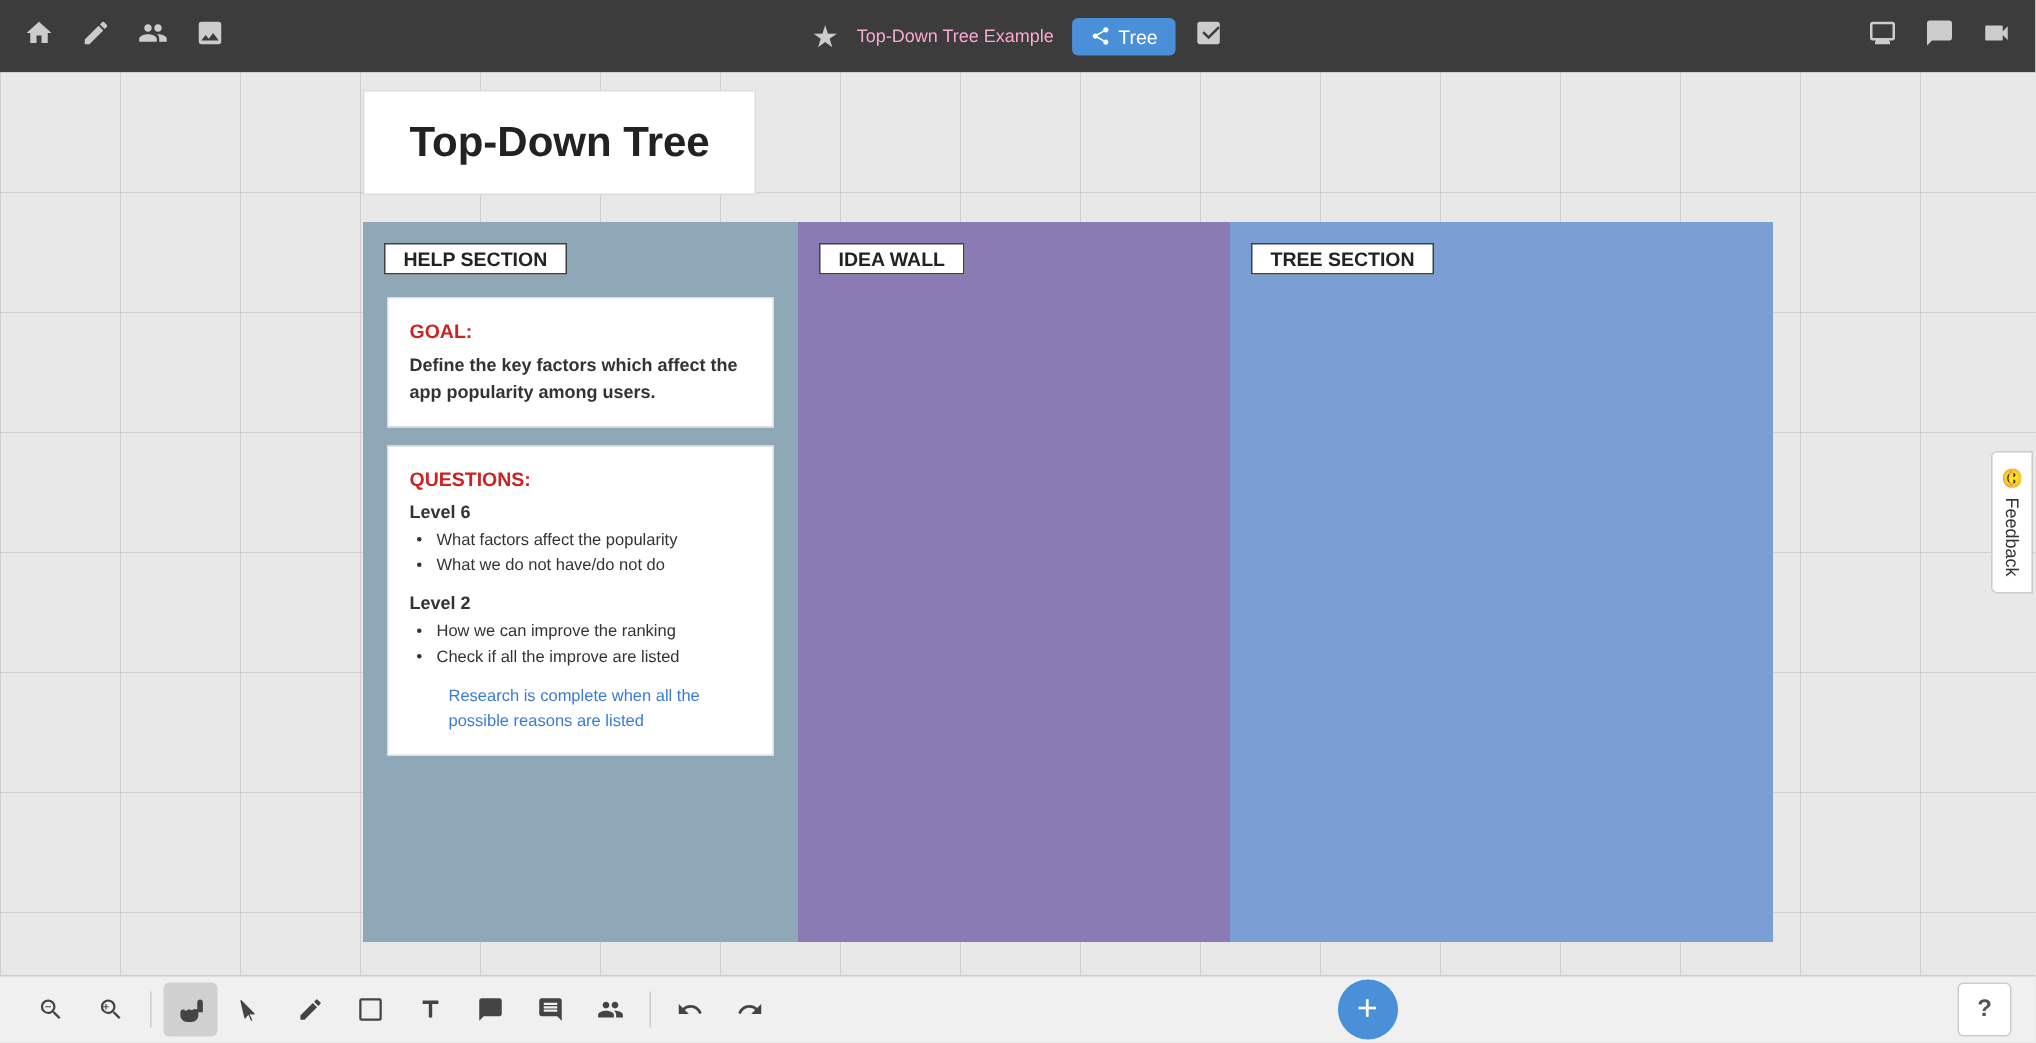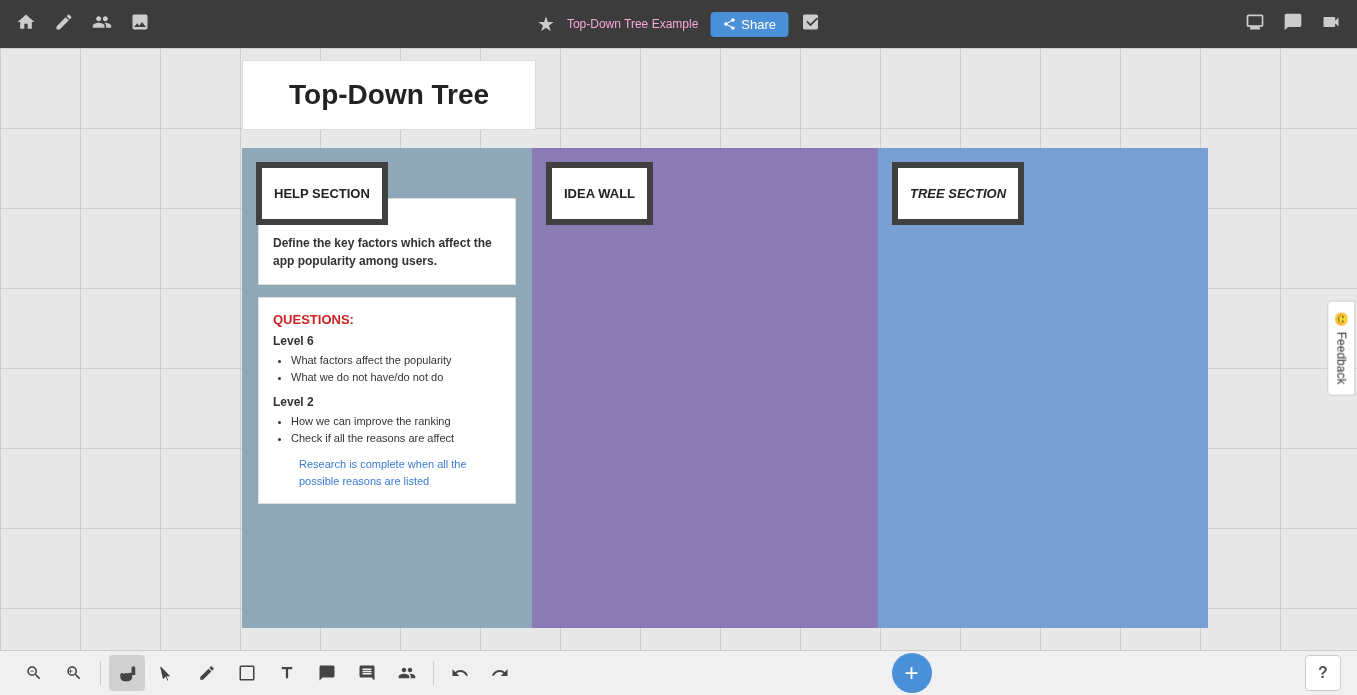--- a/index.html
+++ b/index.html
@@ -74,21 +74,21 @@
       overflow: hidden;
     }
 
     
     .title-card {
       position: absolute;
       top: 12px;
       left: 242px;
       background: #fff;
       border: 1px solid #ddd;
-      padding: 18px 46px;
+      padding: 18px 30px;
       min-width: 260px;
     }
     .title-card h1 {
       font-size: 28px;
       font-weight: bold;
       color: #222;
     }
 
     
     .sections-row {
@@ -103,44 +103,43 @@
     .help-section {
       background: #8fa8b8;
       width: 290px;
       min-height: 480px;
       position: relative;
       padding: 50px 16px 16px 16px;
     }
     
     .idea-wall-section {
       background: #8b7bb5;
-      width: 346px;
+      width: 288px;
       min-height: 480px;
       position: relative;
       padding: 50px 16px 16px 16px;
       text-align: right;
     }
     
     .tree-section {
       background: #7a9fd4;
-      width: 330px;
+      width: 362px;
       min-height: 480px;
       position: relative;
       padding: 50px 16px 16px 16px;
-      font-style: italic;
     }
 
     
     .section-label {
       position: absolute;
       top: 14px;
       left: 14px;
       background: #fff;
-      border: 6px solid #404040;
-      padding: 18px 12px;
+      border: 1px solid #404040;
+      padding: 2px 12px;
       font-size: 13px;
       font-weight: bold;
       color: #222;
     }
 
     
     .help-card {
       background: #fff;
       border: 1px solid #ddd;
       padding: 14px;
@@ -299,21 +298,21 @@
     </span>
   </div>
 
   <div class="toolbar-center">
     <span class="star-icon">★</span>
     <span class="title-text">Top-Down Tree Example</span>
     <button class="share-btn">
       <svg width="14" height="14" viewBox="0 0 24 24" fill="white">
           <path d="M18 16.08c-.76 0-1.44.3-1.96.77L8.91 12.7c.05-.23.09-.46.09-.7s-.04-.47-.09-.7l7.05-4.11c.54.5 1.25.81 2.04.81 1.66 0 3-1.34 3-3s-1.34-3-3-3-3 1.34-3 3c0 .24.04.47.09.7L8.04 9.81C7.5 9.31 6.79 9 6 9c-1.66 0-3 1.34-3 3s1.34 3 3 3c.79 0 1.5-.31 2.04-.81l7.12 4.16c-.05.21-.08.43-.08.65 0 1.61 1.31 2.92 2.92 2.92 1.61 0 2.92-1.31 2.92-2.92s-1.31-2.92-2.92-2.92z"></path>
         </svg>
-      <span>Share</span>
+      <span>Tree</span>
     </button>
     <span class="toolbar-icon">
       <svg width="20" height="20" viewBox="0 0 24 24" fill="#ccc">
           <path d="M19 3H5c-1.1 0-2 .9-2 2v14c0 1.1.9 2 2 2h14c1.1 0 2-.9 2-2V5c0-1.1-.9-2-2-2zm-7 14l-5-5 1.41-1.41L12 14.17l7.59-7.59L21 8l-9 9z"></path>
         </svg>
     </span>
   </div>
 
   <div class="toolbar-right">
     <span class="toolbar-icon">
@@ -355,21 +354,21 @@
 
         <div class="level-title">Level 6</div>
         <ul class="level-items">
           <li>What factors affect the popularity</li>
           <li>What we do not have/do not do</li>
         </ul>
 
         <div class="level-title">Level 2</div>
         <ul class="level-items">
           <li>How we can improve the ranking</li>
-          <li>Check if all the reasons are affect</li>
+          <li>Check if all the improve are listed</li>
         </ul>
 
         <div class="research-complete">Research is complete when all the possible reasons are listed</div>
       </div>
     </div>
 
     <div class="idea-wall-section">
       <div class="section-label">IDEA WALL</div>
     </div>
 

